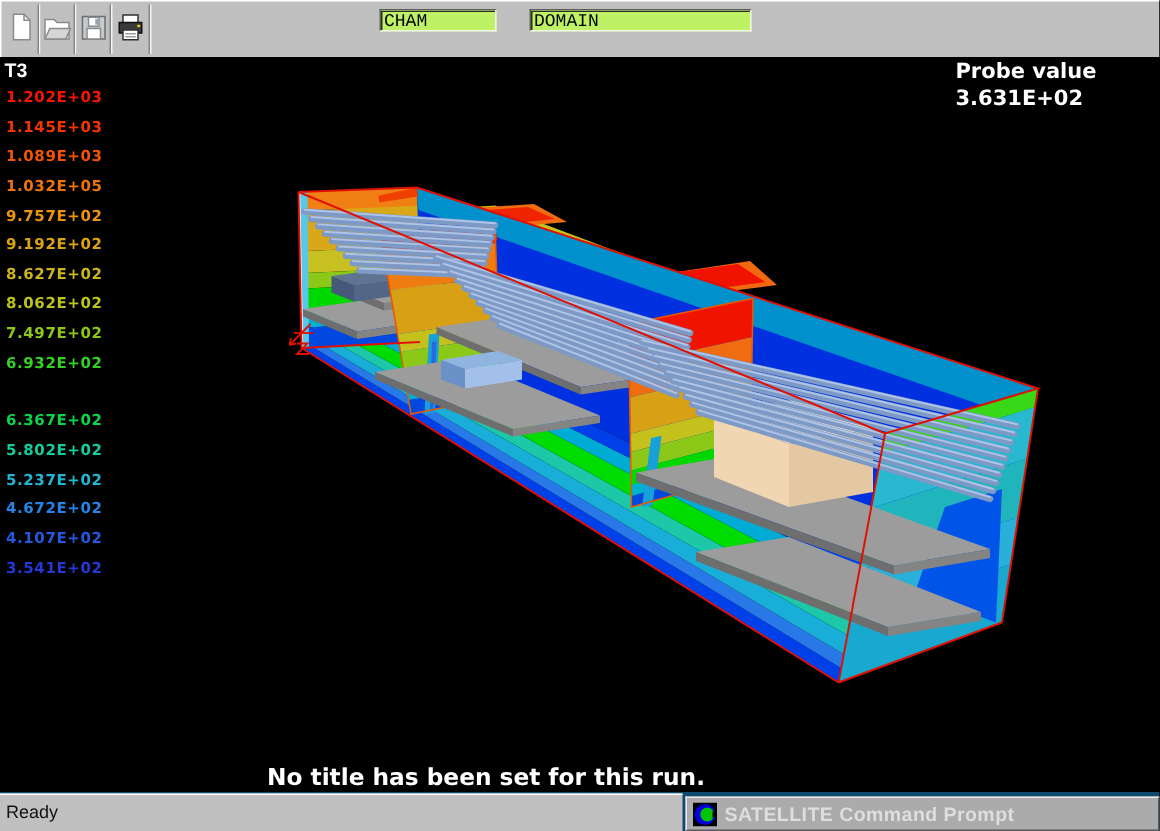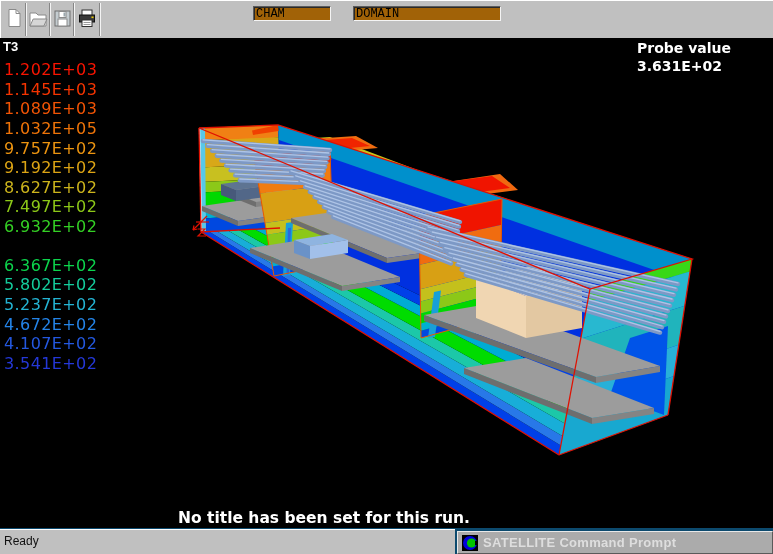--- a/index.html
+++ b/index.html
@@ -6,33 +6,33 @@
   html,body { width:773px; height:554px; background:#000; }
   #app { position:relative; width:773px; height:554px; font-family:"Liberation Sans", sans-serif; overflow:hidden; }
 
   
   #toolbar { position:absolute; left:0; top:0; width:773px; height:38px; background:#c0c0c0;
              border-top:1px solid #ffffff; border-left:1px solid #ffffff; }
   .tb-btn { position:absolute; top:2px; width:22px; height:33px; background:#c0c0c0; }
   .tb-sep { position:absolute; top:2px; width:2px; height:33px;
             border-left:1px solid #868686; border-right:1px solid #f4f4f4; }
   .tb-btn svg { display:block; margin:4px auto 0 auto; }
-  .tb-field { position:absolute; top:5px; height:15px; background:#a16207; color:#000;
+  .tb-field { position:absolute; top:5px; height:15px; background:#bef264; color:#000;
               font-family:"Liberation Mono", monospace; font-size:12px; line-height:13px;
               border:1px solid; border-color:#5c5c5c #f4f4f4 #f4f4f4 #5c5c5c;
               box-shadow:inset 1px 1px 0 #2a2a2a; padding:0 2px; outline:none; }
   #field-cham { left:252px; width:78px; }
   #field-domain { left:352px; width:148px; }
 
   
   #viewport { position:absolute; left:0; top:38px; width:773px; height:490px; background:#000; }
   #scene { position:absolute; left:0; top:0; }
   #var-label { position:absolute; left:3px; top:1px; color:#fff; font-size:13px; font-weight:bold; }
   #legend { position:absolute; left:4px; top:22px; width:96px; }
-  .lg-row { height:19.65px; font-size:16px; font-weight:normal; letter-spacing:0.4px;
+  .lg-row { height:19.65px; font-size:10px; font-weight:bold; letter-spacing:0.4px;
             font-family:"DejaVu Sans", sans-serif; white-space:nowrap; }
   #probe { position:absolute; right:42px; top:2px; color:#fff;
            font-size:14px; font-weight:bold; line-height:17.5px; font-family:"DejaVu Sans", sans-serif; }
   #footer-msg { position:absolute; left:178px; top:471px; color:#fff; font-size:15.5px;
                 font-weight:bold; font-family:"DejaVu Sans", sans-serif; white-space:nowrap; }
 
   
   #statusbar { position:absolute; left:0; top:528px; width:773px; height:26px; background:#0c4a6e; }
   #status-left { position:absolute; left:0; top:1px; width:455px; height:25px; background:#c0c0c0;
                  border-top:1px solid #ffffff; color:#111; font-size:12px; line-height:22px; padding-left:4px; }
@@ -304,20 +304,21 @@
     <div id="var-label">T3</div>
 
     <div id="legend">
       <div class="lg-row" style="color: rgb(248, 20, 0);">1.202E+03</div>
       <div class="lg-row" style="color: rgb(245, 52, 0);">1.145E+03</div>
       <div class="lg-row" style="color: rgb(242, 84, 4);">1.089E+03</div>
       <div class="lg-row" style="color: rgb(239, 116, 8);">1.032E+05</div>
       <div class="lg-row" style="color: rgb(236, 148, 16);">9.757E+02</div>
       <div class="lg-row" style="color: rgb(220, 164, 20);">9.192E+02</div>
       <div class="lg-row" style="color: rgb(204, 180, 28);">8.627E+02</div>
+      <div class="lg-row" style="color: rgb(188, 196, 28);">8.062E+02</div>
       <div class="lg-row" style="color: rgb(140, 200, 24);">7.497E+02</div>
       <div class="lg-row" style="color: rgb(52, 208, 36);">6.932E+02</div>
       <div class="lg-row" style="color: rgb(12, 212, 76); margin-top: 19px;">6.367E+02</div>
       <div class="lg-row" style="color: rgb(20, 204, 156);">5.802E+02</div>
       <div class="lg-row" style="color: rgb(36, 180, 212);">5.237E+02</div>
       <div class="lg-row" style="color: rgb(36, 132, 232);">4.672E+02</div>
       <div class="lg-row" style="color: rgb(36, 88, 224);">4.107E+02</div>
       <div class="lg-row" style="color: rgb(36, 56, 216);">3.541E+02</div>
     </div>
 

